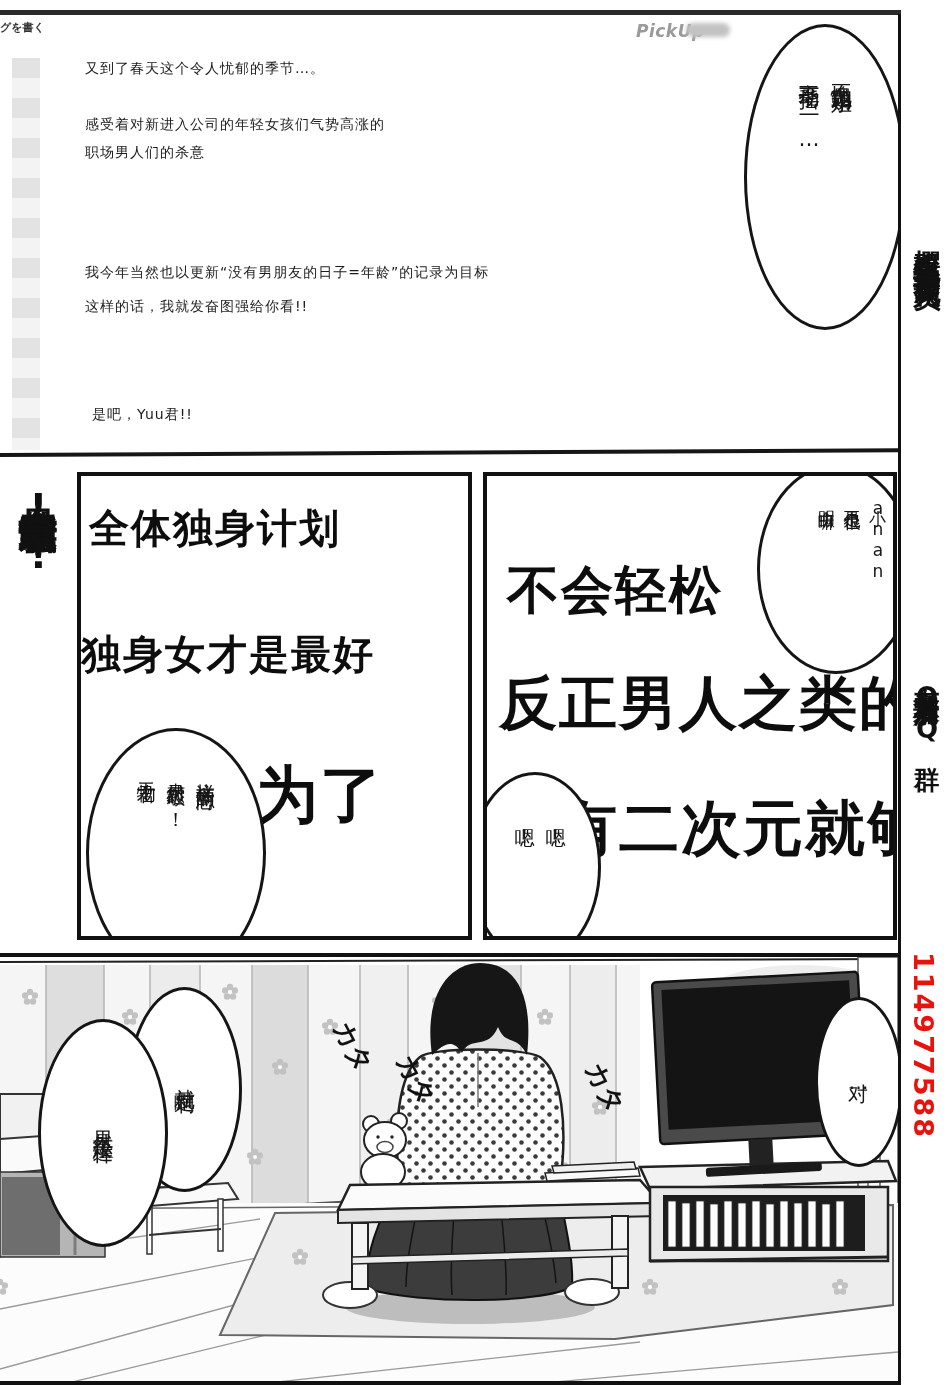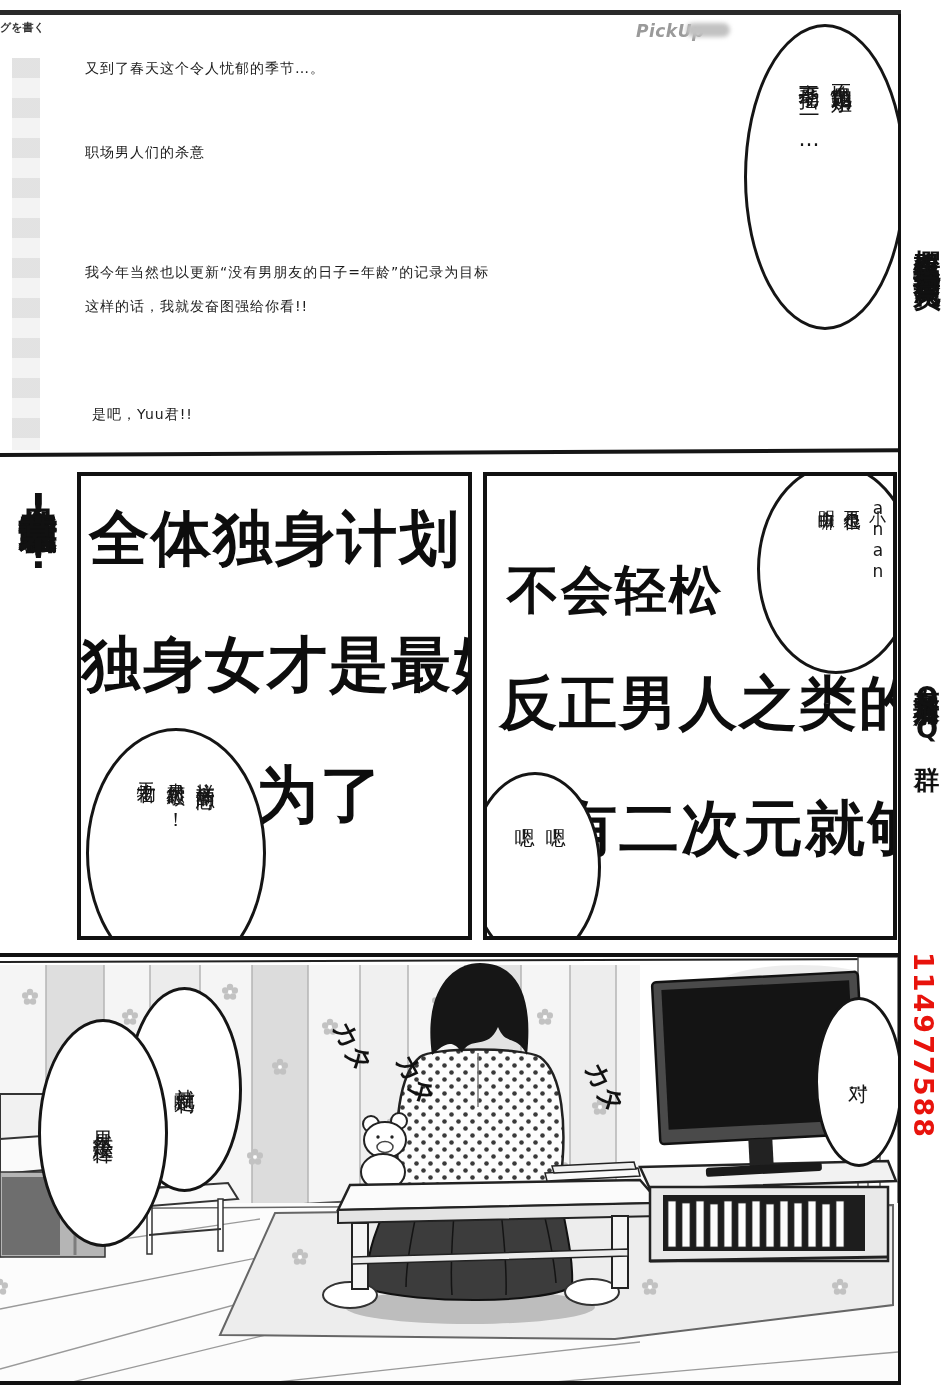--- a/index.html
+++ b/index.html
@@ -41,21 +41,21 @@
   .strip-divider { left:898px; top:14px; width:3px; height:1371px; background:#111; z-index:17; }
   .recruit { left:909px; top:228px; font-size:27px; font-weight:bold; letter-spacing:3px; z-index:16; color:#111; }
   .join { left:910px; top:668px; font-size:26px; font-weight:bold; letter-spacing:2px; z-index:16; color:#111; }
   .qq { left:908px; top:952px; font-size:27px; font-weight:bold; letter-spacing:2px; z-index:16;
         writing-mode:vertical-rl; text-orientation:mixed; }
 
   
   .panel { position:absolute; border:4px solid #111; background:#fff; overflow:hidden; z-index:4; }
   .panel-left { left:77px; top:472px; width:395px; height:468px; }
   .panel-right { left:483px; top:472px; width:414px; height:468px; }
-  .bigtext { position:absolute; font-size:60px; font-weight:600; letter-spacing:2px; line-height:1; white-space:nowrap; color:#0d0d0d; z-index:1; }
+  .bigtext { position:absolute; font-size:40px; font-weight:600; letter-spacing:2px; line-height:1; white-space:nowrap; color:#0d0d0d; z-index:1; }
 
   .bubble-himono { left:5px; top:252px; width:180px; height:250px; z-index:2; }
   .bubble-himono .vcols { top:36px; left:50%; transform:translateX(-50%); font-size:19px; }
 
   .bubble-anan { left:270px; top:-12px; width:158px; height:210px; z-index:2; }
   .bubble-anan .vcols { top:30px; right:22px; font-size:17px; }
   .bubble-anan .vcols > div { letter-spacing:1px; line-height:1.5; }
 
   .bubble-agree { left:-18px; top:296px; width:132px; height:190px; z-index:2; }
   .bubble-agree .vcols { top:38px; left:54%; transform:translateX(-50%); font-size:20px; }
@@ -76,20 +76,21 @@
 
 <div class="page">
 
   <div class="abs win-edge"></div>
   <div class="abs write-blog">グを書く</div>
   <div class="abs pickup">PickUp</div>
   <div class="abs pickup-blur"></div>
 
   <div class="abs blog-strip"></div>
   <div class="abs blog-line" style="top:60px">又到了春天这个令人忧郁的季节…。</div>
+  <div class="abs blog-line" style="top:116px">感受着对新进入公司的年轻女孩们气势高涨的</div>
   <div class="abs blog-line" style="top:144px">职场男人们的杀意</div>
   <div class="abs blog-line" style="top:264px">我今年当然也以更新“没有男朋友的日子=年龄”的记录为目标</div>
   <div class="abs blog-line" style="top:298px">这样的话，我就发奋图强给你看!!</div>
   <div class="abs blog-line" style="top:406px; left:92px">是吧，Yuu君!!</div>
 
   <div class="bubble bubble-yuu">
     <div class="vcols">
       <div>不愧是靭小姐！</div>
       <div>毫不动摇——…</div>
     </div>

